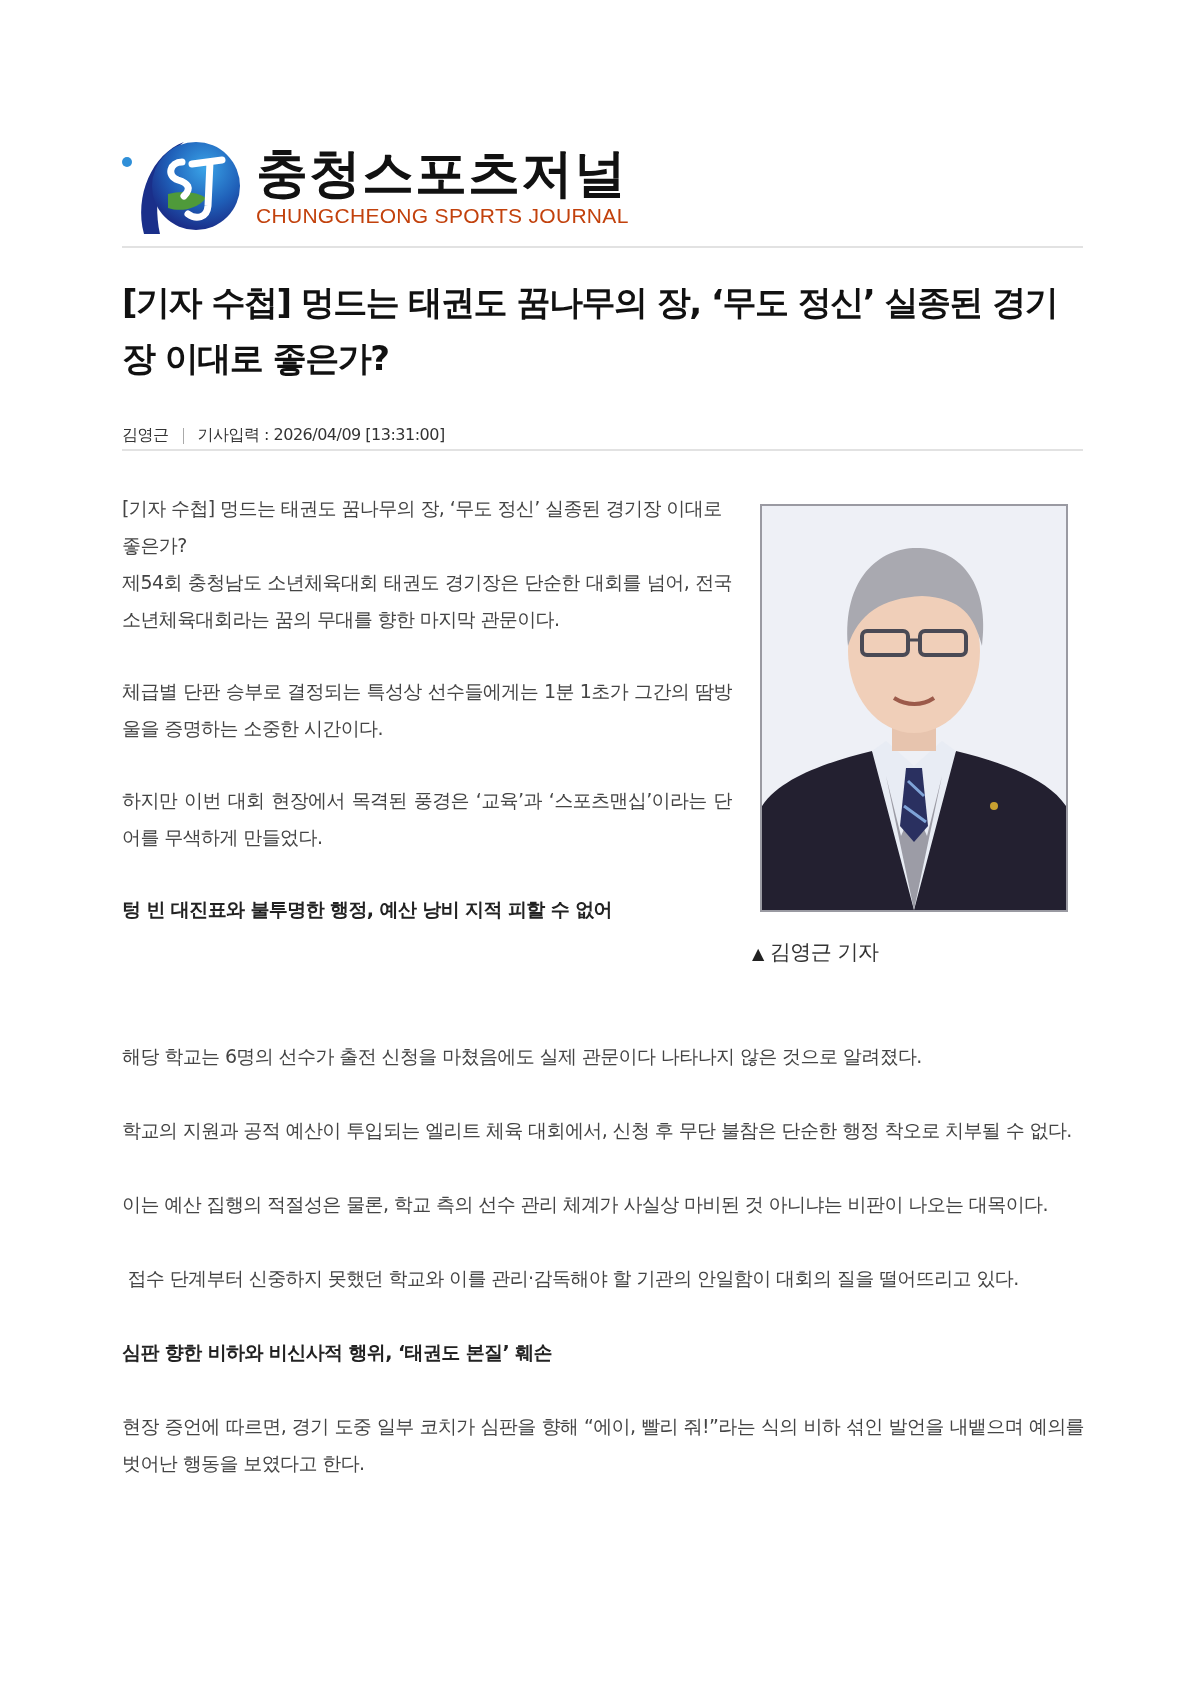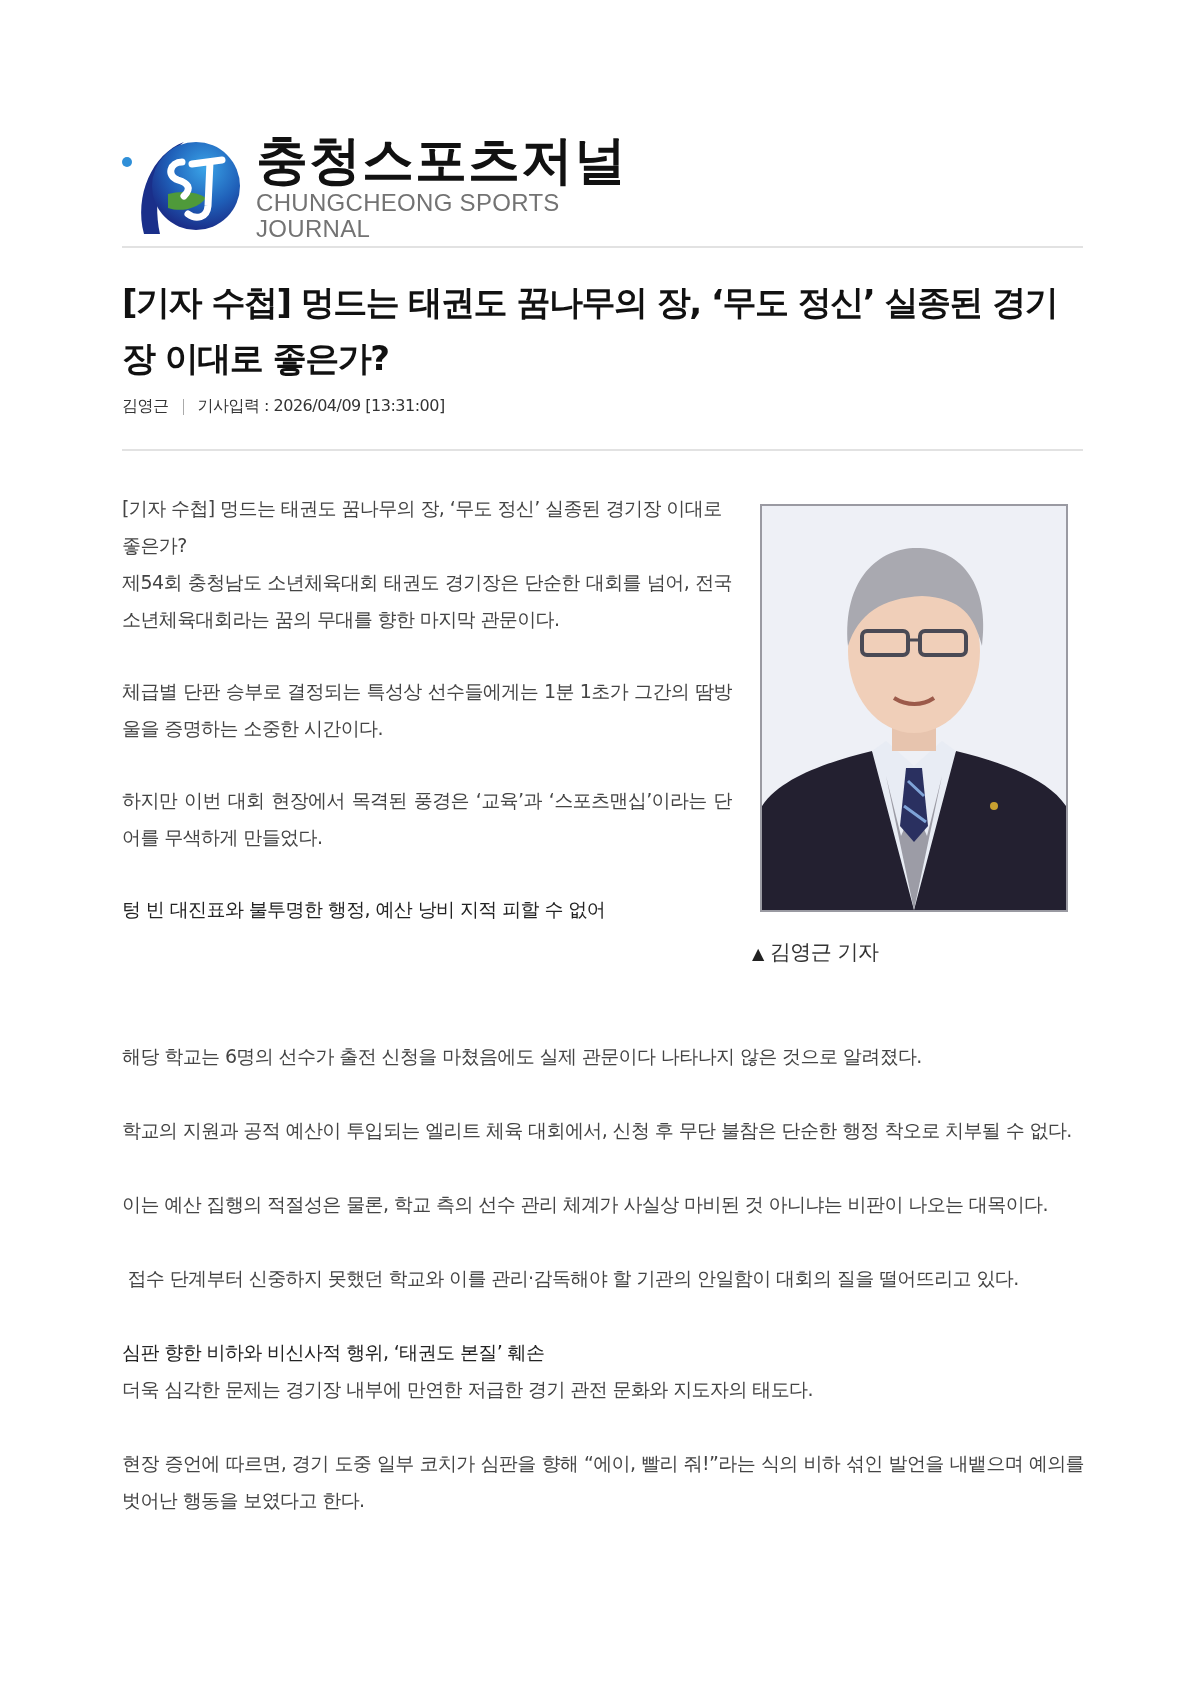--- a/index.html
+++ b/index.html
@@ -5,44 +5,44 @@
   html, body { margin: 0; padding: 0; background: #ffffff; }
   body { width: 1199px; height: 1697px; position: relative; overflow: hidden;
          font-family: "DejaVu Sans", "Liberation Sans", sans-serif; color: #222; }
   .page { position: absolute; left: 0; top: 0; width: 1199px; height: 1697px; margin-top: 6px; }
 
   
   .logo { position: absolute; left: 122px; top: 130px; width: 520px; height: 100px; display: flex; align-items: center; }
   .logo-mark { width: 120px; height: 100px; position: relative; flex: 0 0 auto; }
   .logo-text { margin-left: 14px; display: flex; flex-direction: column; justify-content: center; }
   .logo-ko { font-family: "DejaVu Sans", sans-serif; font-weight: bold; font-size: 52px; letter-spacing: 1px; color: #111; line-height: 60px; }
-  .logo-en { font-family: "Liberation Sans", sans-serif; font-size: 24px; color: #737373; letter-spacing: 0.3px; line-height: 26px; }
+  .logo-en { font-family: "Liberation Sans", sans-serif; font-size: 21px; color: #c2410c; letter-spacing: 0.3px; line-height: 26px; }
 
   .divider { position: absolute; left: 122px; width: 961px; height: 2px; background: #e2e2e2; }
   .divider.top { top: 240px; }
   .divider.mid { top: 443px; }
 
   
   .headline { position: absolute; left: 122px; top: 268px; width: 960px;
               font-family: "DejaVu Sans", sans-serif; font-weight: bold; font-size: 34px; line-height: 56px;
               color: #111; letter-spacing: -1.5px; margin: 0; }
 
   
-  .meta { position: absolute; left: 122px; top: 390px; font-family: "DejaVu Sans", sans-serif; font-size: 16px; color: #333; letter-spacing: -0.5px; display: flex; align-items: center; text-align: right; }
+  .meta { position: absolute; left: 122px; top: 419px; font-family: "DejaVu Sans", sans-serif; font-size: 16px; color: #333; letter-spacing: -0.5px; display: flex; align-items: center; text-align: right; }
   .meta .sep { display: inline-block; width: 1px; height: 16px; background: #aaa; margin: 0 14px; }
 
   
   .body-col { position: absolute; left: 122px; top: 484px; width: 610px;
               font-family: "DejaVu Sans", sans-serif; font-size: 19px; line-height: 37px; color: #444; letter-spacing: -0.6px; }
   .body-full { position: absolute; left: 122px; top: 1032px; width: 962px;
                font-family: "DejaVu Sans", sans-serif; font-size: 19px; line-height: 37px; color: #444; letter-spacing: -0.6px; }
   p { margin: 0; }
   .gap { height: 35px; }
   .gap-lg { height: 37px; }
-  .subhead { font-weight: normal; color: #222; font-size: 19px; }
+  .subhead { font-weight: bold; color: #222; font-size: 19px; }
   .justify { text-align: justify; }
 
   
   .photo-wrap { position: absolute; left: 760px; top: 498px; width: 304px; height: 404px;
                 border: 2px solid #9a9aa2; background: #f2f2f6; overflow: hidden; }
   .caption { position: absolute; left: 752px; top: 932px; font-family: "DejaVu Sans", sans-serif; font-size: 21px; color: #333; letter-spacing: -0.5px; }
   .caption .tri { font-size: 16px; margin-right: 6px; color: #222; }
 </style>
 </head>
 <body>
@@ -130,18 +130,17 @@
   <div class="body-full">
     <p class="justify">해당 학교는 6명의 선수가 출전 신청을 마쳤음에도 실제 관문이다 나타나지 않은 것으로 알려졌다.</p>
     <div class="gap-lg"></div>
     <p class="justify">학교의 지원과 공적 예산이 투입되는 엘리트 체육 대회에서, 신청 후 무단 불참은 단순한 행정 착오로 치부될 수 없다.</p>
     <div class="gap-lg"></div>
     <p class="justify">이는 예산 집행의 적절성은 물론, 학교 측의 선수 관리 체계가 사실상 마비된 것 아니냐는 비판이 나오는 대목이다.</p>
     <div class="gap-lg"></div>
     <p class="justify" style="white-space: pre-wrap;"> 접수 단계부터 신중하지 못했던 학교와 이를 관리·감독해야 할 기관의 안일함이 대회의 질을 떨어뜨리고 있다.</p>
     <div class="gap-lg"></div>
     <p class="subhead">심판 향한 비하와 비신사적 행위, ‘태권도 본질’ 훼손</p>
-    <p class="justify">더욱 심각한 문제는 경기장 내부에 만연한 저급한 경기 관전 문화와 지도자의 태도다.</p>
     <div class="gap-lg"></div>
     <p class="justify">현장 증언에 따르면, 경기 도중 일부 코치가 심판을 향해 “에이, 빨리 줘!”라는 식의 비하 섞인 발언을 내뱉으며 예의를 벗어난 행동을 보였다고 한다.</p>
   </div>
 
 </div>
 
 </body></html>

